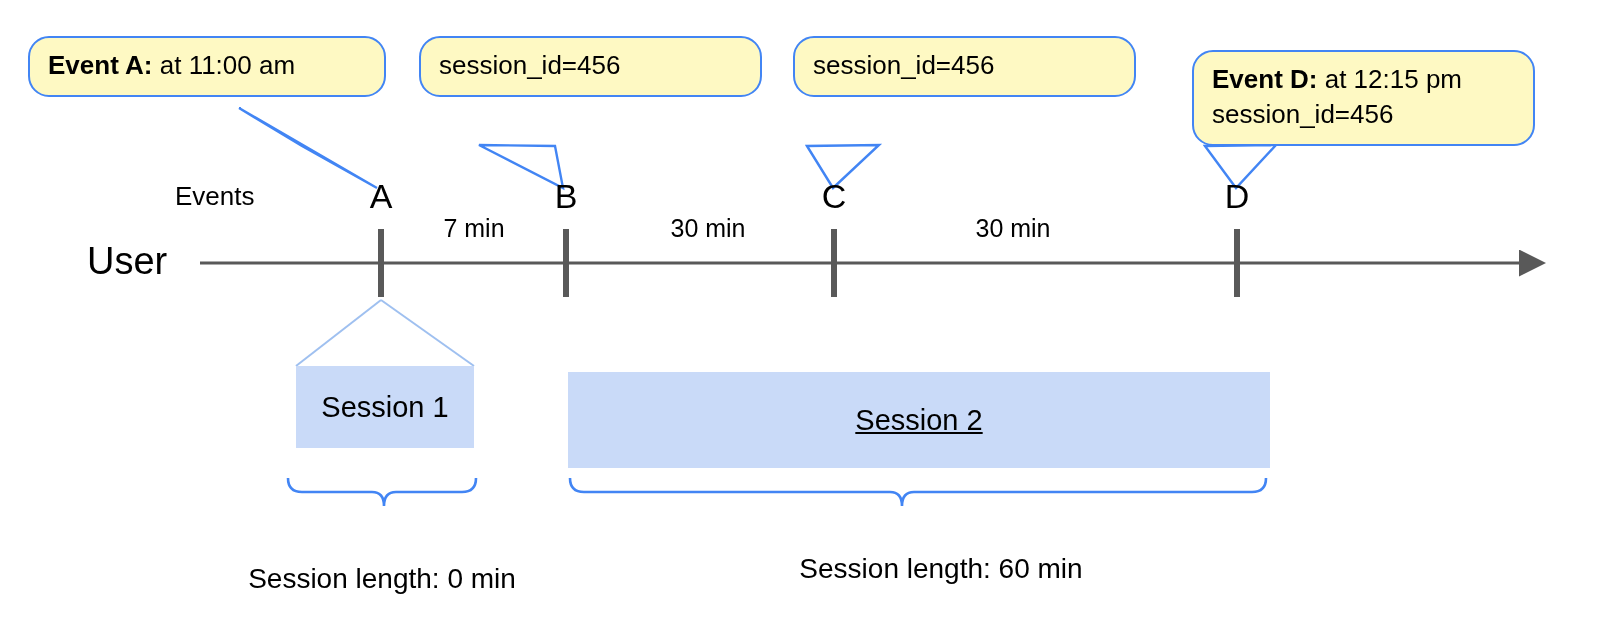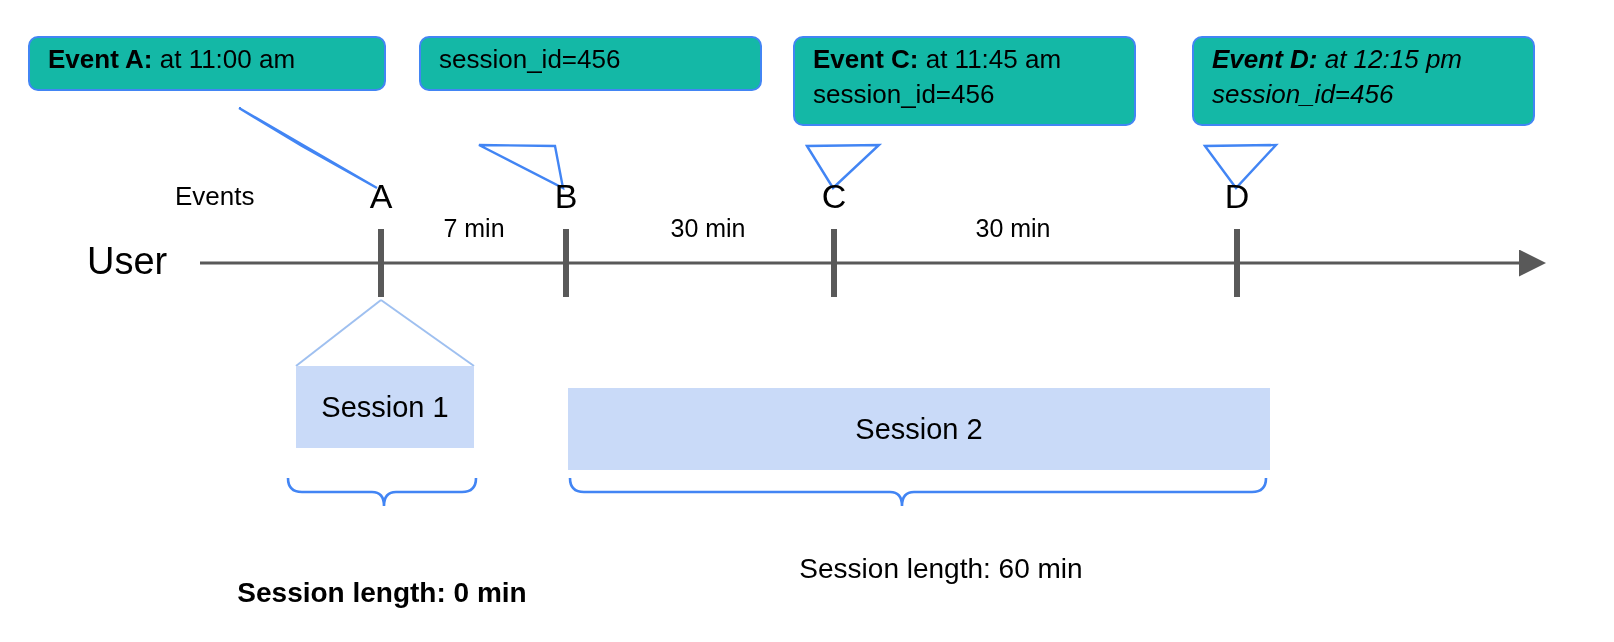--- a/index.html
+++ b/index.html
@@ -25,23 +25,23 @@
     width: 1614px;
     height: 642px;
     pointer-events: none;
   }
 
   
   .callout {
     position: absolute;
     box-sizing: border-box;
     border: 2px solid #4285f4;
-    border-radius: 10px;
-    background: #14b8a6;
-    padding: 4px 18px 12px 18px;
+    border-radius: 21px;
+    background: #fef9c3;
+    padding: 10px 18px 12px 18px;
     line-height: 1.34;
     font-size: 26px;
     color: #000000;
     z-index: 4;
   }
   .callout .ln { display: block; white-space: nowrap; }
   .callout .evt { font-weight: bold; }
 
   
   .row-label {
@@ -124,40 +124,39 @@
 
   <div class="callout" style="left:28px; top:36px; width:358px;">
     <span class="ln"><span class="evt">Event A:</span><span> at 11:00 am</span></span>
   </div>
 
   <div class="callout" style="left:419px; top:36px; width:343px;">
     <span class="ln">session_id=456</span>
   </div>
 
   <div class="callout" style="left:793px; top:36px; width:343px;">
-    <span class="ln"><span class="evt">Event C:</span><span> at 11:45 am</span></span>
     <span class="ln">session_id=456</span>
   </div>
 
-  <div class="callout" style="left:1192px; top:36px; width:343px;font-style:italic;">
+  <div class="callout" style="left:1192px; top:50px; width:343px;">
     <span class="ln"><span class="evt">Event D:</span><span> at 12:15 pm</span></span>
     <span class="ln">session_id=456</span>
   </div>
 
   <div class="row-label label-events" style="left:175px; top:181px;">Events</div>
   <div class="row-label label-user" style="left:87px; top:240px;">User</div>
 
   <div class="evt-letter" style="left:381px; top:177px;">A</div>
   <div class="evt-letter" style="left:566px; top:177px;">B</div>
   <div class="evt-letter" style="left:834px; top:177px;">C</div>
   <div class="evt-letter" style="left:1237px; top:177px;">D</div>
 
   <div class="gap-label" style="left:474px; top:214px;">7 min</div>
   <div class="gap-label" style="left:708px; top:214px;">30 min</div>
   <div class="gap-label" style="left:1013px; top:214px;">30 min</div>
 
   <div class="session-bar" style="left:296px; top:366px; width:178px; height:82px;">Session 1</div>
-  <div class="session-bar" style="left:568px; top:388px; width:702px; height:82px;">Session 2</div>
+  <div class="session-bar" style="left:568px; top:372px; width:702px; height:96px;text-decoration:underline;">Session 2</div>
 
-  <div class="len-label" style="left:382px; top:577px;font-weight:bold;">Session length: 0 min</div>
+  <div class="len-label" style="left:382px; top:563px;">Session length: 0 min</div>
   <div class="len-label" style="left:900px; top:553px;margin-left:41px;">Session length: 60 min</div>
 
 </div>
 
 </body></html>

